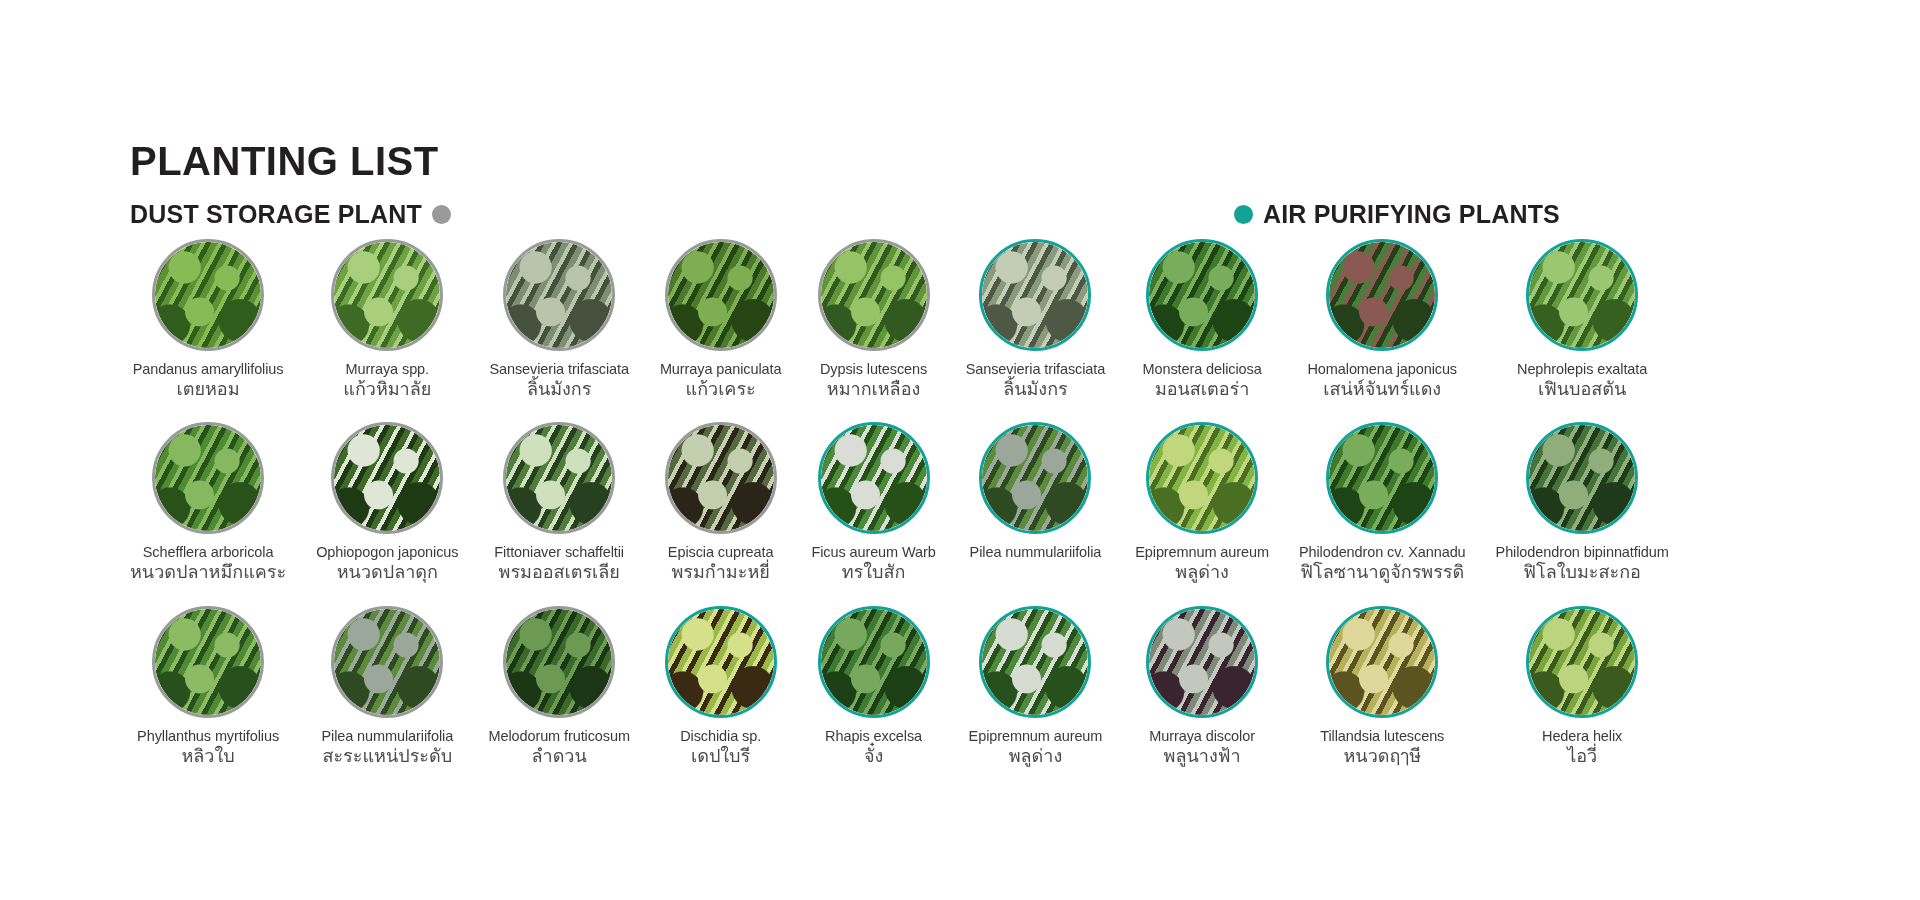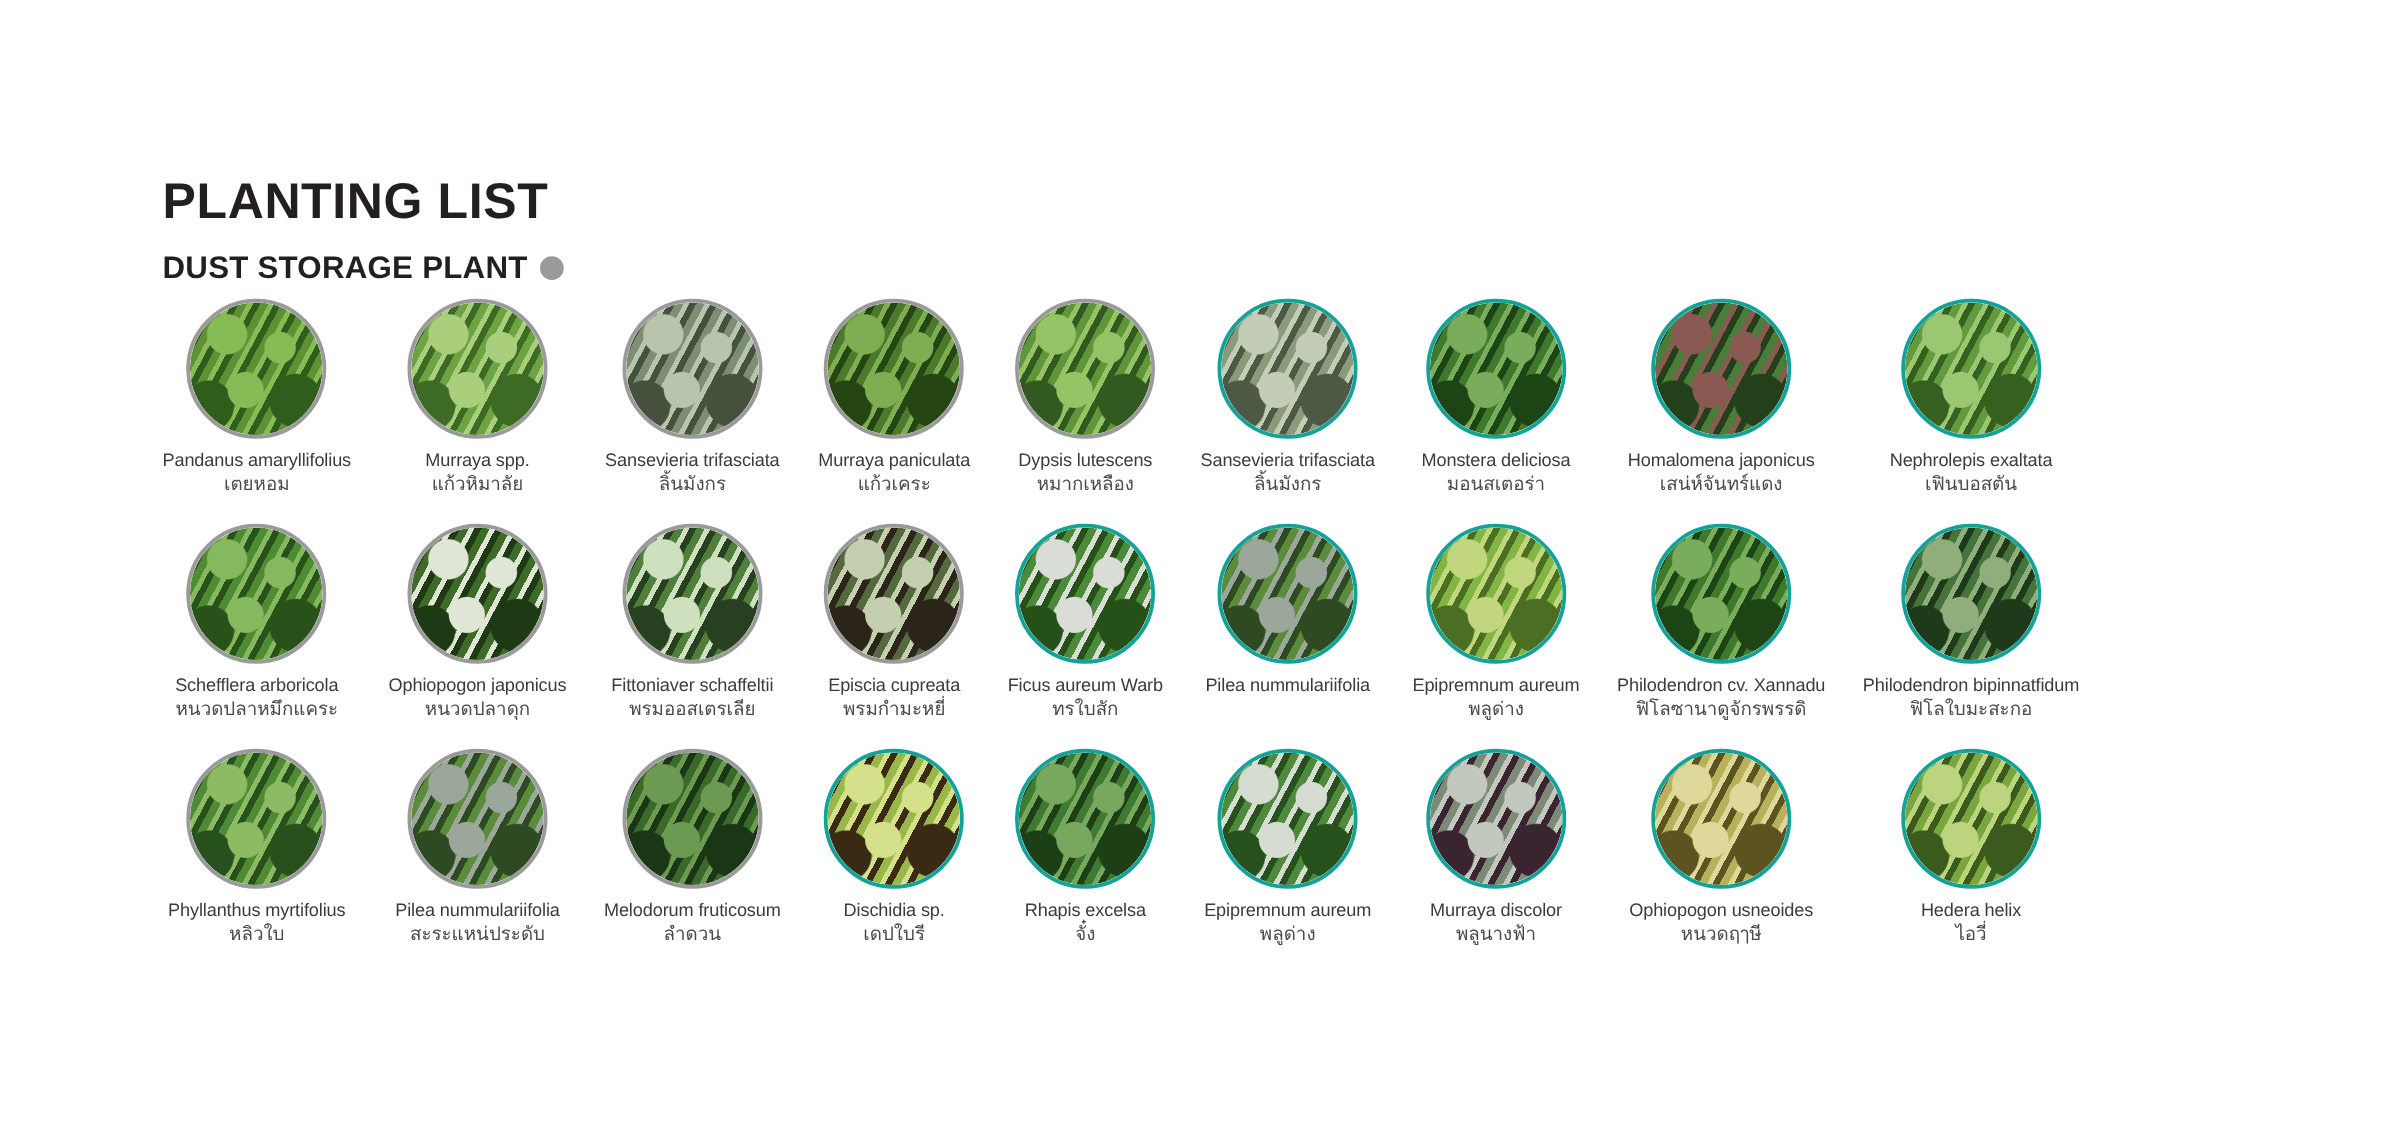--- a/index.html
+++ b/index.html
@@ -98,40 +98,44 @@
     text-align: center;
     line-height: 1.18;
   }
   .sci-name {
     font-size: 14.5px;
     color: #3b3b3b;
     white-space: nowrap;
     letter-spacing: -0.1px;
   }
   .thai-name {
-    font-size: 15px;
+    font-size: 18px;
     color: #4a4a4a;
     white-space: nowrap;
     margin-top: 1px;
     min-height: 14px;
   }
 </style>
 </head>
 <body>
 
 <div class="page">
   <div class="content">
 
     <h1 class="page-title">PLANTING LIST</h1>
 
     <div class="legend-row">
       <div class="legend">
         <span class="legend-label">DUST STORAGE PLANT</span>
         <span class="legend-dot" style="background:#9a9a9a"></span>
       </div>
+      <div class="legend">
+        <span class="legend-dot" style="background:#12a297"></span>
+        <span class="legend-label">AIR PURIFYING PLANTS</span>
+      </div>
     </div>
 
     <div class="grid" id="plant-grid">
         <div class="cell">
           <div class="thumb ring-dust">
             <div class="photo" style="background: radial-gradient(circle at 28% 24%, rgb(134, 187, 85) 0px, rgb(134, 187, 85) 14%, transparent 15%), radial-gradient(circle at 68% 34%, rgb(134, 187, 85) 0px, rgb(134, 187, 85) 12%, transparent 13%), radial-gradient(circle at 42% 66%, rgb(134, 187, 85) 0px, rgb(134, 187, 85) 15%, transparent 16%), radial-gradient(circle at 80% 74%, rgb(47, 94, 28) 0px, rgb(47, 94, 28) 18%, transparent 19%), radial-gradient(circle at 14% 78%, rgb(47, 94, 28) 0px, rgb(47, 94, 28) 16%, transparent 17%), repeating-linear-gradient(118deg, rgb(47, 94, 28) 0px, rgb(47, 94, 28) 5px, rgb(93, 145, 52) 5px, rgb(93, 145, 52) 11px, rgb(134, 187, 85) 11px, rgb(134, 187, 85) 15px), rgb(93, 145, 52);"></div>
           </div>
           <div class="names">
             <div class="sci-name">Pandanus amaryllifolius</div>
             <div class="thai-name">เตยหอม</div>
@@ -351,21 +355,21 @@
           <div class="names">
             <div class="sci-name">Murraya discolor</div>
             <div class="thai-name">พลูนางฟ้า</div>
           </div>
         </div>
         <div class="cell">
           <div class="thumb ring-air">
             <div class="photo" style="background: radial-gradient(circle at 28% 24%, rgb(222, 216, 154) 0px, rgb(222, 216, 154) 14%, transparent 15%), radial-gradient(circle at 68% 34%, rgb(222, 216, 154) 0px, rgb(222, 216, 154) 12%, transparent 13%), radial-gradient(circle at 42% 66%, rgb(222, 216, 154) 0px, rgb(222, 216, 154) 15%, transparent 16%), radial-gradient(circle at 80% 74%, rgb(92, 84, 32) 0px, rgb(92, 84, 32) 18%, transparent 19%), radial-gradient(circle at 14% 78%, rgb(92, 84, 32) 0px, rgb(92, 84, 32) 16%, transparent 17%), repeating-linear-gradient(118deg, rgb(92, 84, 32) 0px, rgb(92, 84, 32) 5px, rgb(184, 176, 90) 5px, rgb(184, 176, 90) 11px, rgb(222, 216, 154) 11px, rgb(222, 216, 154) 15px), rgb(184, 176, 90);"></div>
           </div>
           <div class="names">
-            <div class="sci-name">Ophiopogon usneoides</div>
+            <div class="sci-name">Tillandsia lutescens</div>
             <div class="thai-name">หนวดฤๅษี</div>
           </div>
         </div>
         <div class="cell">
           <div class="thumb ring-air">
             <div class="photo" style="background: radial-gradient(circle at 28% 24%, rgb(188, 212, 126) 0px, rgb(188, 212, 126) 14%, transparent 15%), radial-gradient(circle at 68% 34%, rgb(188, 212, 126) 0px, rgb(188, 212, 126) 12%, transparent 13%), radial-gradient(circle at 42% 66%, rgb(188, 212, 126) 0px, rgb(188, 212, 126) 15%, transparent 16%), radial-gradient(circle at 80% 74%, rgb(58, 90, 30) 0px, rgb(58, 90, 30) 18%, transparent 19%), radial-gradient(circle at 14% 78%, rgb(58, 90, 30) 0px, rgb(58, 90, 30) 16%, transparent 17%), repeating-linear-gradient(118deg, rgb(58, 90, 30) 0px, rgb(58, 90, 30) 5px, rgb(122, 166, 62) 5px, rgb(122, 166, 62) 11px, rgb(188, 212, 126) 11px, rgb(188, 212, 126) 15px), rgb(122, 166, 62);"></div>
           </div>
           <div class="names">
             <div class="sci-name">Hedera helix</div>
             <div class="thai-name">ไอวี่</div>

